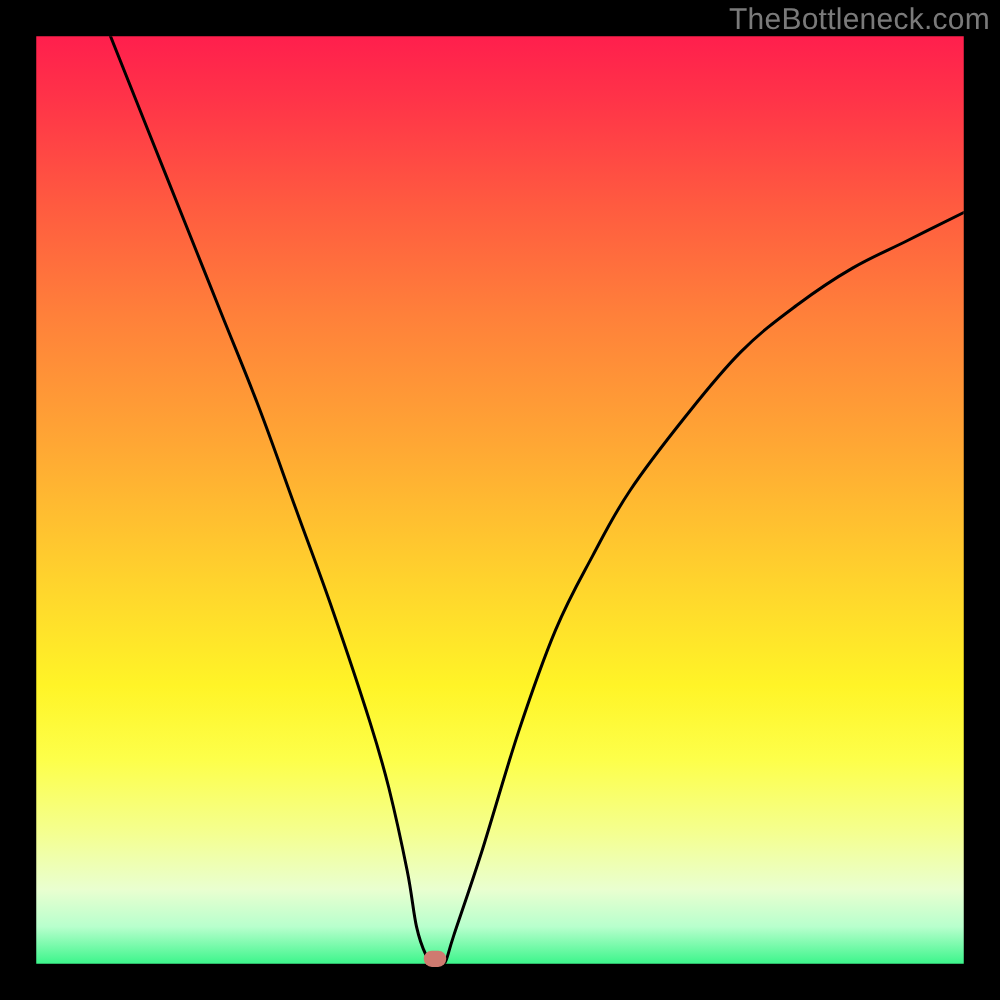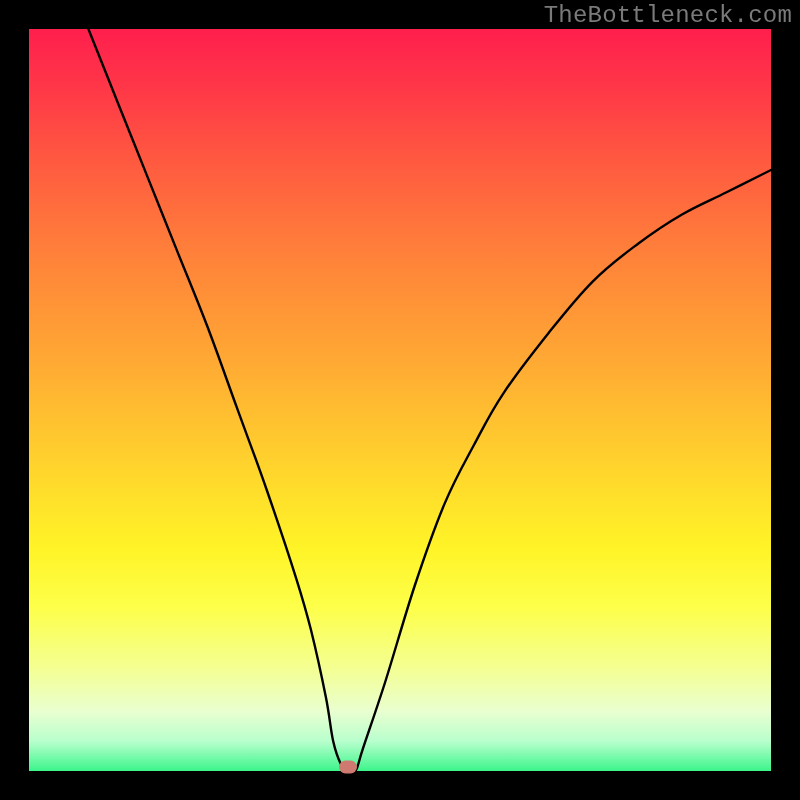--- a/index.html
+++ b/index.html
@@ -11,21 +11,20 @@
     overflow: hidden;
     font-family: Arial, Helvetica, sans-serif;
   }
   .frame {
     position: absolute;
     left: 0;
     top: 0;
     width: 800px;
     height: 800px;
     background: #000;
-    font-family: Liberation Mono, monospace;
   }
   .watermark {
     position: absolute;
     top: 2px;
     right: 8px;
     color: #7a7a7a;
     font-size: 24px;
     font-weight: 500;
     letter-spacing: 0.2px;
   }

